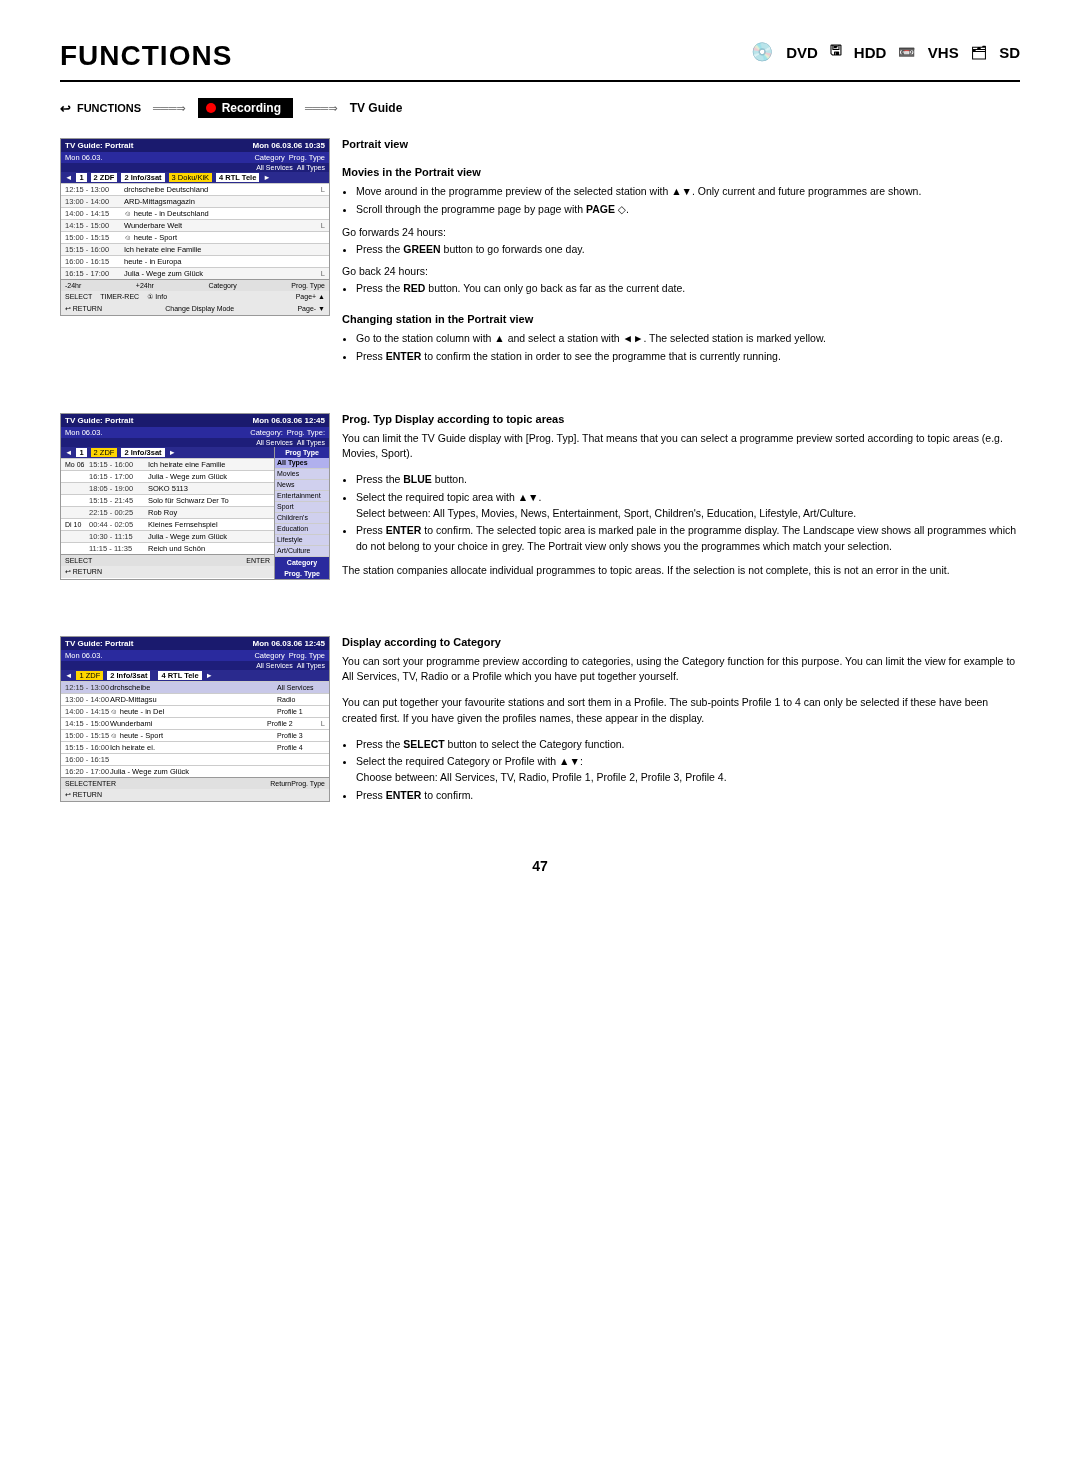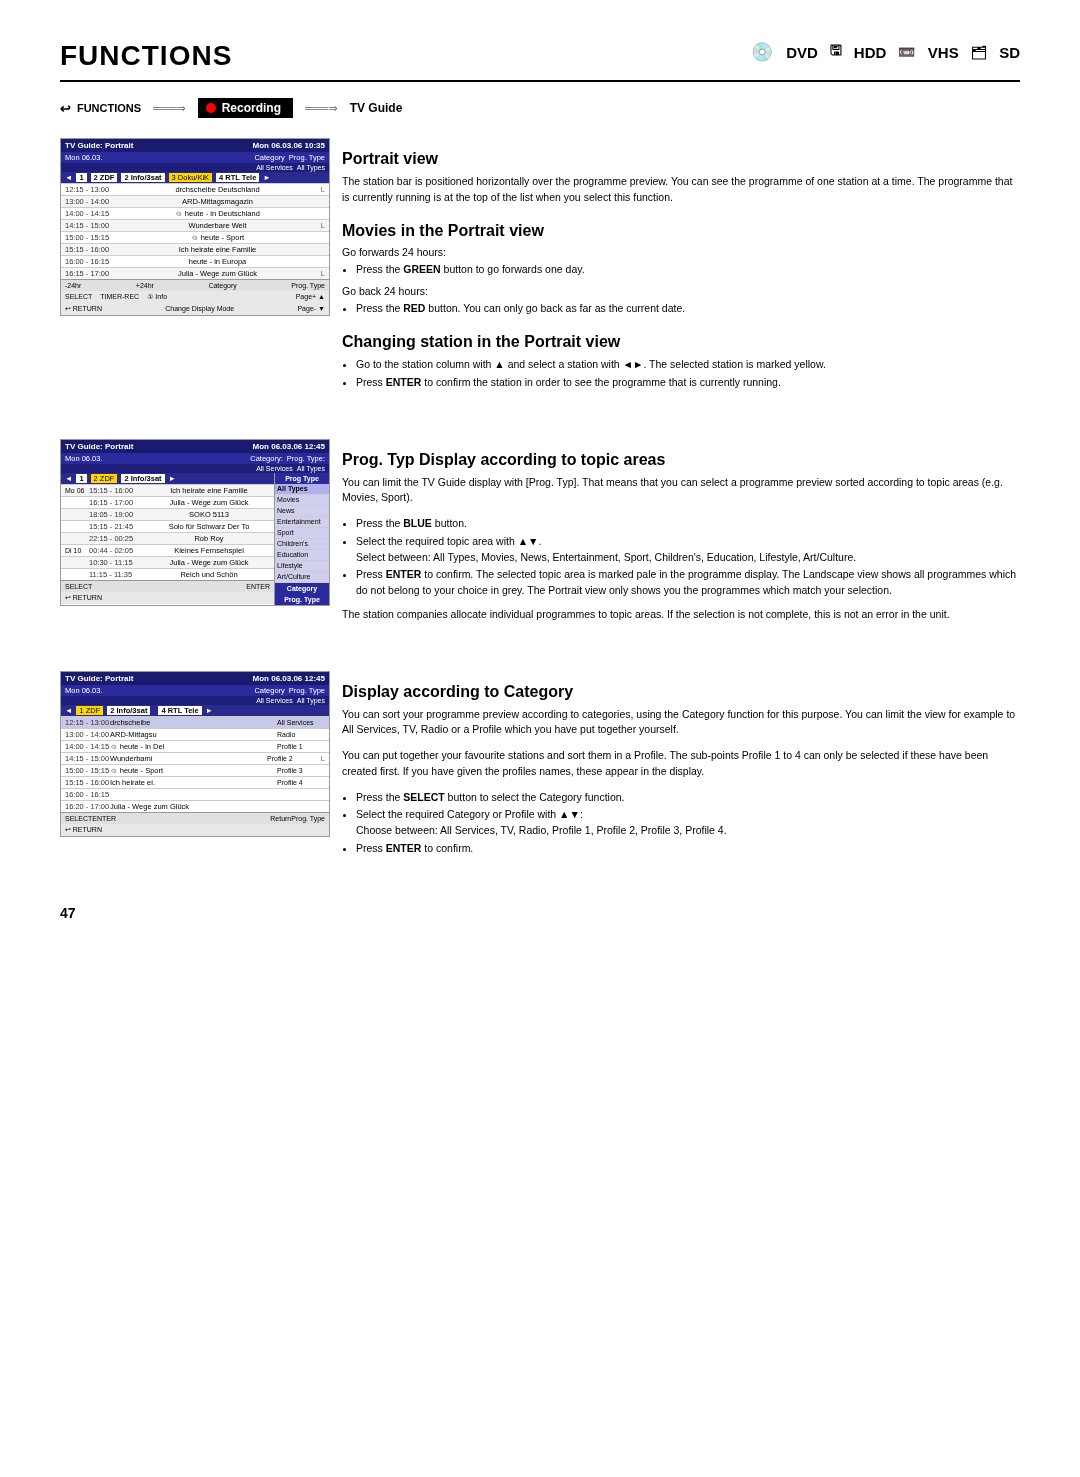--- a/index.html
+++ b/index.html
@@ -120,21 +120,21 @@
     .tv-guide-row {
       display: flex;
       border-top: 1px solid #ccc;
       padding: 1px 4px;
       gap: 4px;
       align-items: center;
       font-size: 7.5px;
     }
     .tv-guide-row:nth-child(even) { background: #f5f5f5; }
     .tv-guide-row .time { width: 55px; color: #333; white-space: nowrap; }
-    .tv-guide-row .prog { flex: 1; text-align: center; }
+    .tv-guide-row .prog { flex: 1; }
     .tv-guide-row .icon { width: 10px; color: #666; text-align: right; }
     .tv-guide-footer {
       background: #e0e0e0;
       display: flex;
       justify-content: space-between;
       padding: 2px 4px;
       font-size: 7px;
       border-top: 1px solid #999;
     }
     .tv-guide-footer-row {
@@ -144,23 +144,23 @@
       padding: 2px 4px;
       font-size: 7px;
     }
     .highlight-row {
       background: #c0c0f0;
     }
 
     
     .section-title {
       font-weight: 700;
-      font-size: 16px;
+      font-size: 11px;
       margin-bottom: 6px;
-      margin-top: 12px;
+      margin-top: 0;
     }
     .section-body {
       font-size: 10.5px;
       line-height: 1.5;
       margin-bottom: 10px;
     }
     .bullet-list {
       margin-left: 14px;
       margin-bottom: 8px;
     }
@@ -175,21 +175,21 @@
       font-weight: normal;
       margin-bottom: 4px;
     }
     .bold { font-weight: 700; }
     .section-group {
       margin-bottom: 16px;
     }
 
     
     .page-number {
-      text-align: left;
+      text-align: center;
       font-size: 14px;
       font-weight: 700;
       margin-top: 20px;
     }
 
     
     .tv-guide-with-side {
       display: flex;
     }
     .tv-guide-main { flex: 1; }
@@ -374,25 +374,28 @@
           <span>↩ RETURN</span>
           <span>Change Display Mode</span>
           <span>Page- ▼</span>
         </div>
       </div>
     </div>
 
     <div class="right-col">
       <div class="section-group">
         <p class="section-title">Portrait view</p>
-        <p class="section-body">The station bar is positioned horizontally over the programme preview. You can see the programme of one station at a time. The programme that is currently running is at the top of the list when you select this function.</p>
       </div>
 
       <div class="section-group">
         <p class="section-title">Movies in the Portrait view</p>
+        <ul class="bullet-list">
+          <li>Move around in the programme preview of the selected station with ▲▼. Only current and future programmes are shown.</li>
+          <li>Scroll through the programme page by page with <span class="bold">PAGE</span> ◇.</li>
+        </ul>
         <p class="inline-label">Go forwards 24 hours:</p>
         <ul class="bullet-list">
           <li>Press the <span class="bold">GREEN</span> button to go forwards one day.</li>
         </ul>
         <p class="inline-label">Go back 24 hours:</p>
         <ul class="bullet-list">
           <li>Press the <span class="bold">RED</span> button. You can only go back as far as the current date.</li>
         </ul>
       </div>
 

